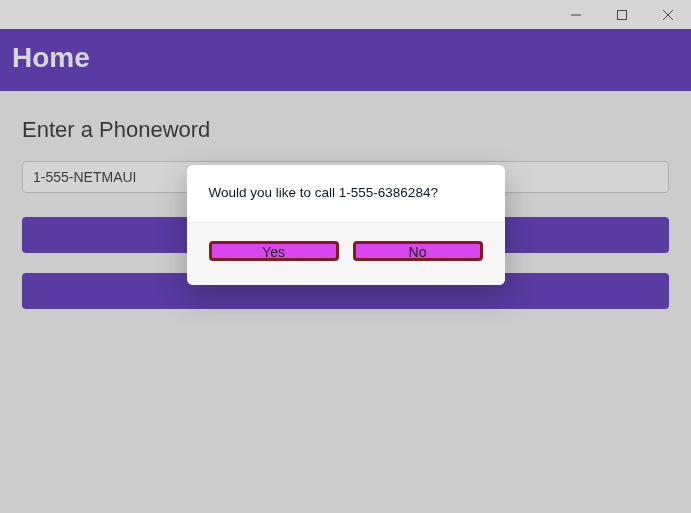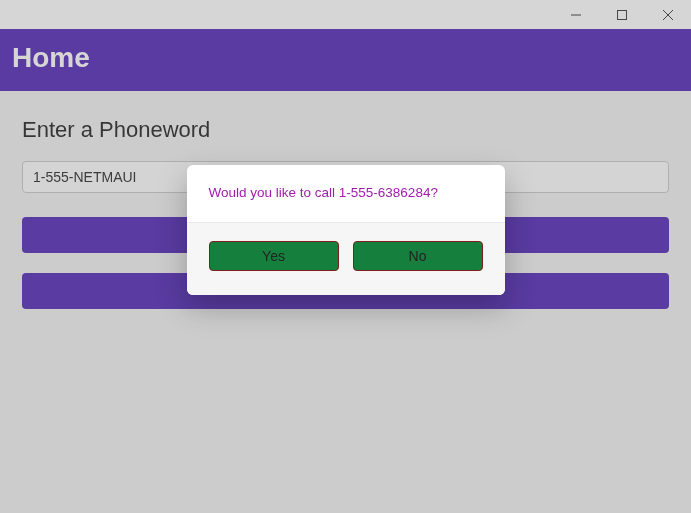--- a/index.html
+++ b/index.html
@@ -88,34 +88,34 @@
       padding: 20px 22px 22px 22px;
     }
     .dialog-title {
       font-size: 20px;
       font-weight: 600;
       color: #111;
       margin-bottom: 14px;
     }
     .dialog-msg {
       font-size: 13.5px;
-      color: #a21caf;
+      color: #0f172a;
     }
     .dialog-actions {
       background: #f6f6f6;
       border-top: 1px solid #eaeaea;
       padding: 18px 22px 24px 22px;
       display: flex;
       gap: 14px;
     }
     .dialog-btn {
       flex: 1;
-      height: 30px;
-      background: #15803d;
-      border: 1px solid #7f1d1d;
+      height: 20px;
+      background: #d946ef;
+      border: 3px solid #7f1d1d;
       border-radius: 4px;
       font-size: 14px;
       color: #222;
       cursor: pointer;
     }
   </style>
 </head>
 <body>
 
 <div class="titlebar">

